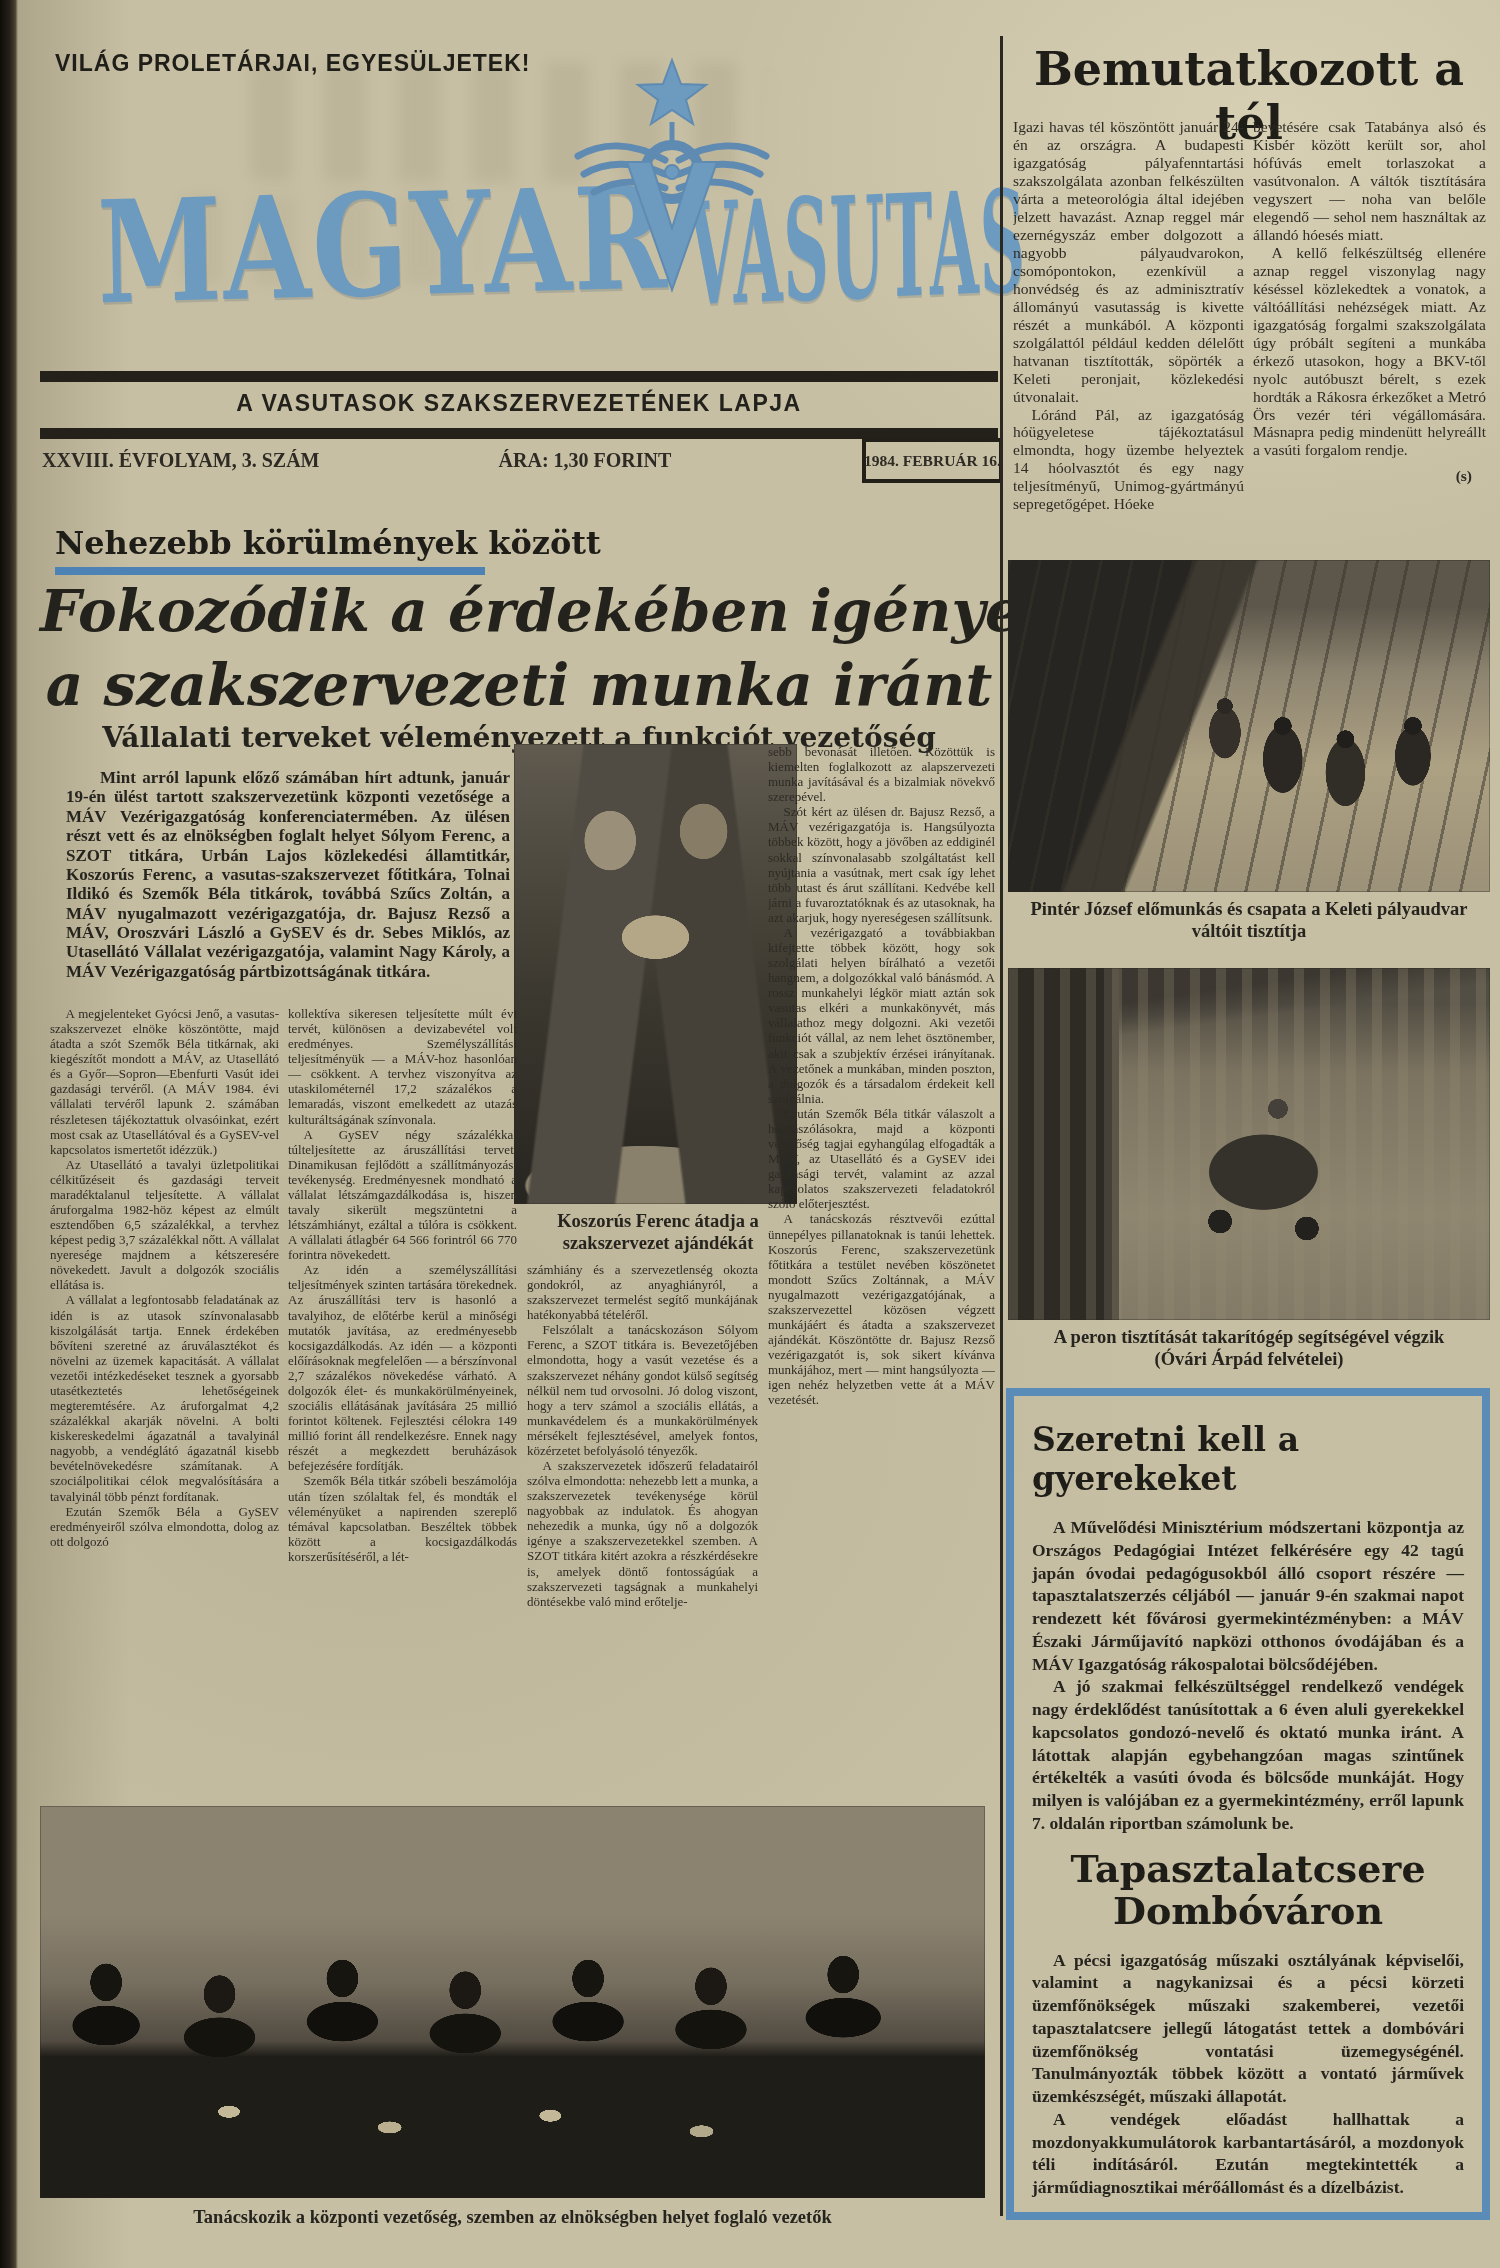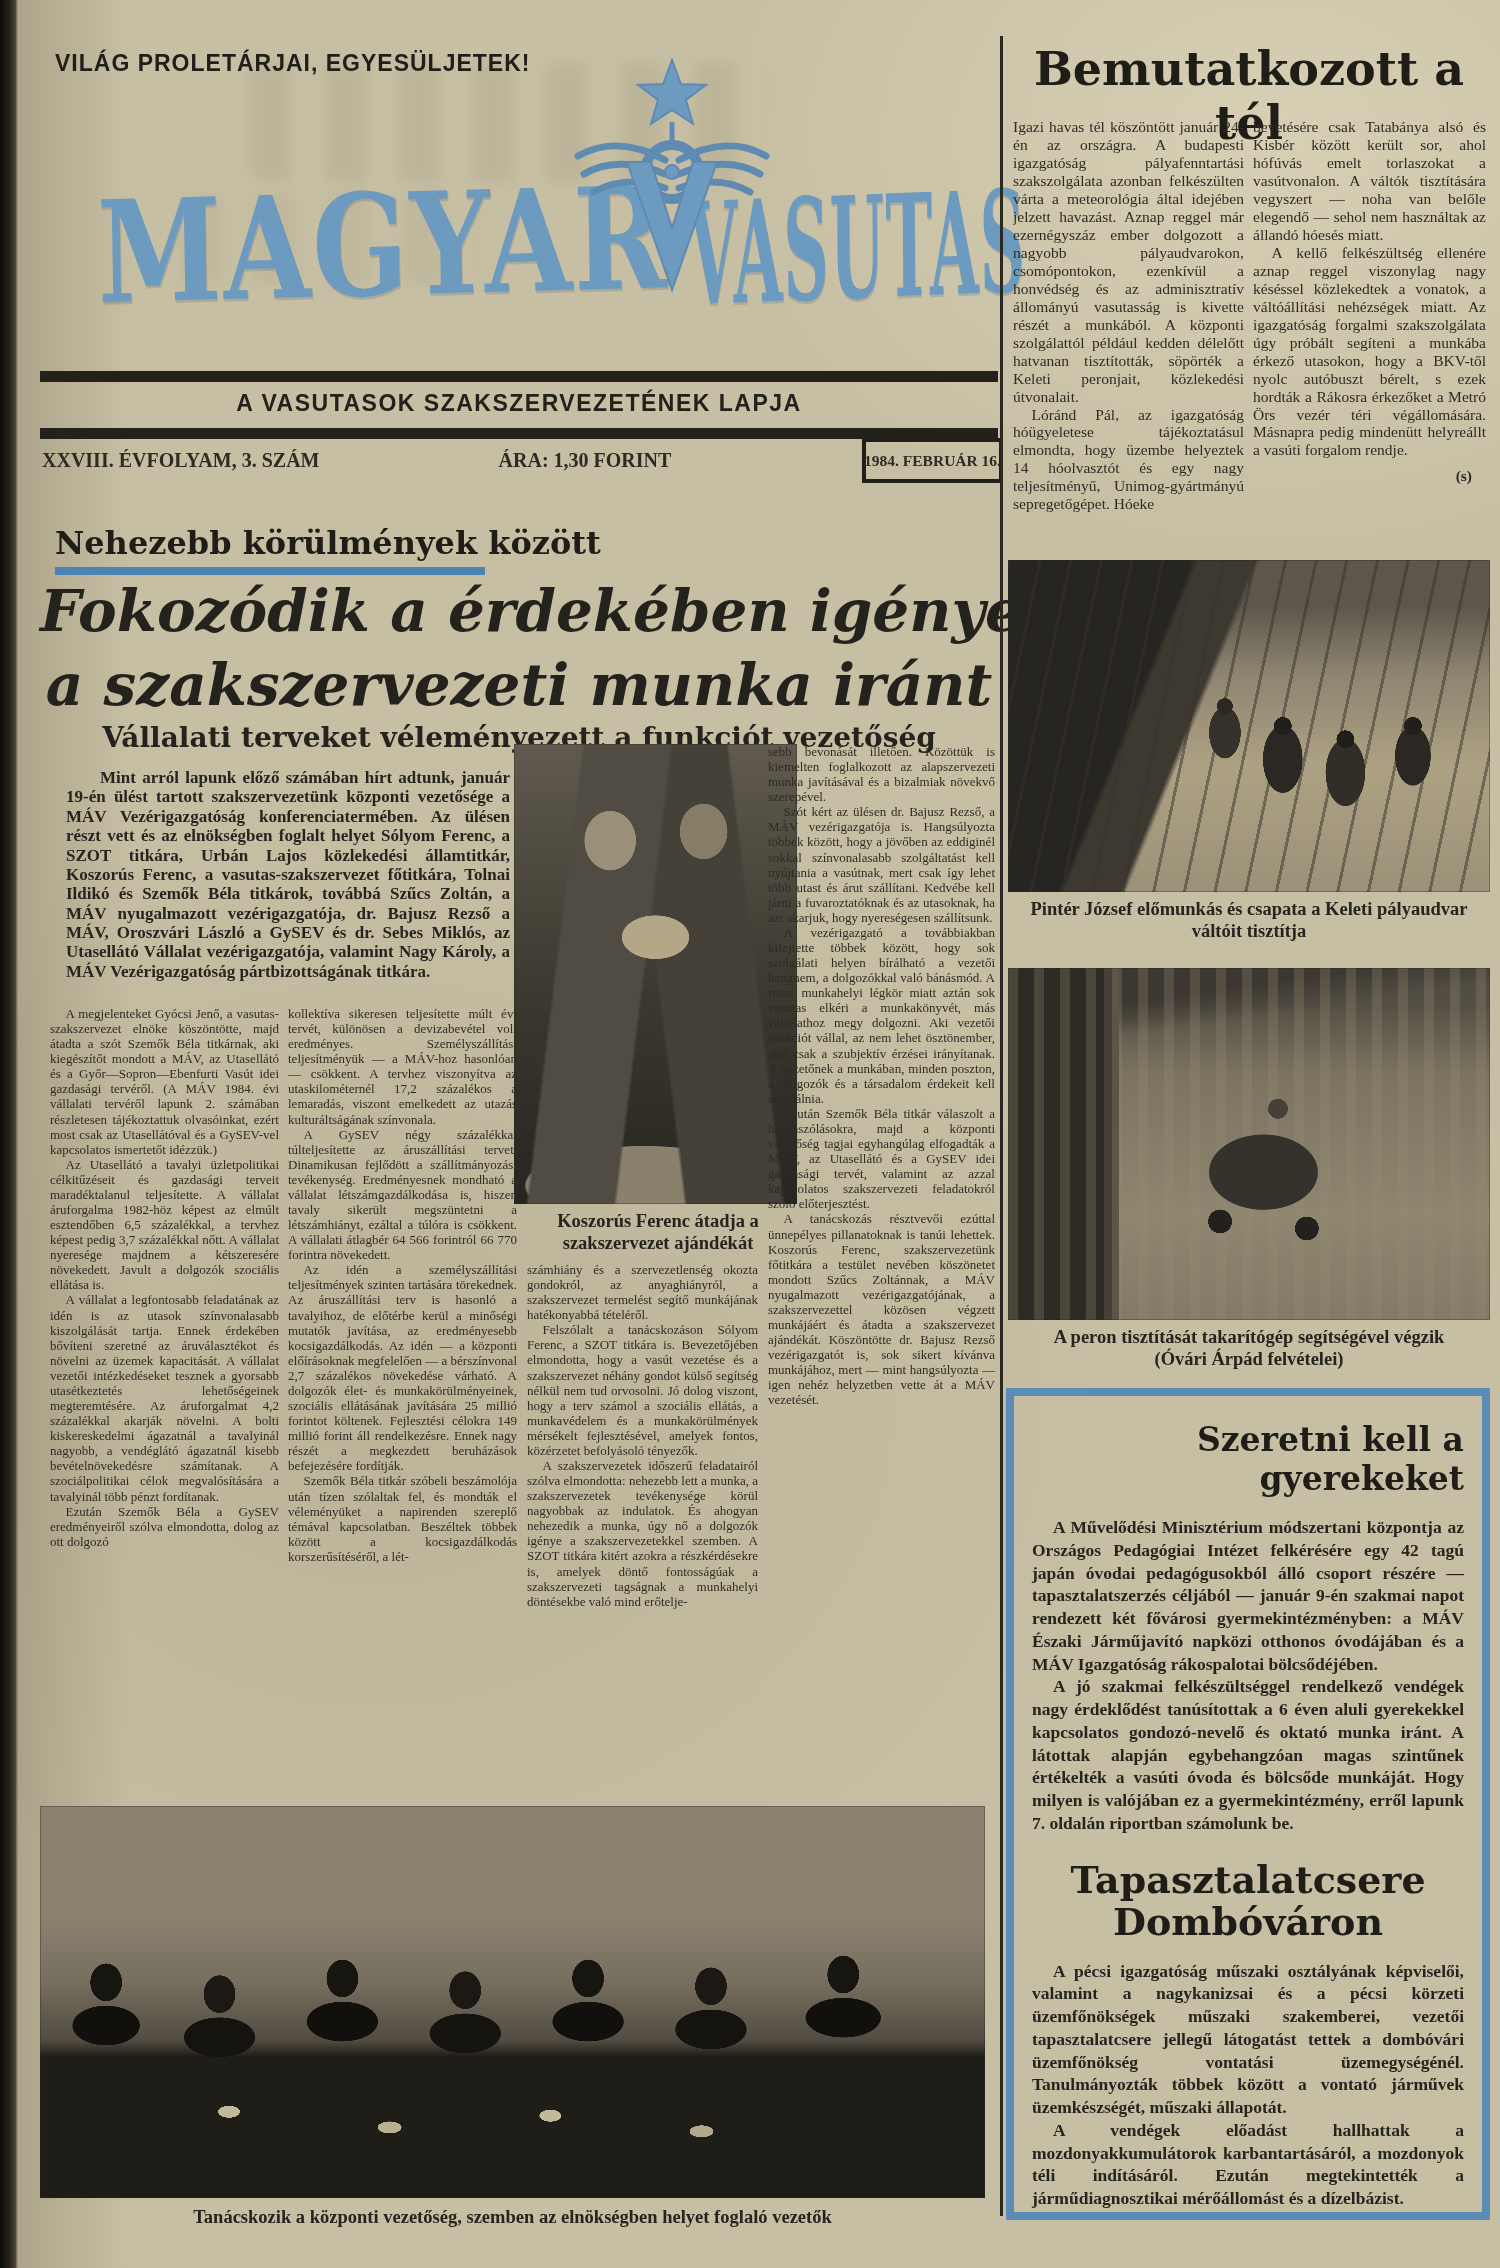--- a/index.html
+++ b/index.html
@@ -102,22 +102,22 @@
       radial-gradient(10px 10px at 56% 40%, #45413a 0 98%, transparent 100%),
       radial-gradient(55px 38px at 53% 58%, #35322b 0 98%, transparent 100%),
       radial-gradient(12px 12px at 44% 72%, #23211d 0 98%, transparent 100%),
       radial-gradient(12px 12px at 62% 74%, #23211d 0 98%, transparent 100%),
       repeating-linear-gradient(90deg, rgba(150,140,115,.28) 0 10px, transparent 10px 26px),
       linear-gradient(90deg, #2e2b25 0 20%, #454038 20% 23%, transparent 23%),
       linear-gradient(172deg, #3c3831 0 12%, transparent 20%),
       linear-gradient(180deg, #534e44 0 10%, #7b7360 30%, #8f8670 70%, #827a66 100%);}
   .cap-r2{left:1008px;top:1326px;width:482px;}
   .bluebox{left:1006px;top:1388px;width:484px;height:832px;border:8px solid #5b8cb8;box-sizing:border-box;padding:12px 18px;}
-  .bb-t1{text-align:right;font-family:"DejaVu Serif",serif;font-weight:bold;font-size:33px;margin:12px 0 18px;color:#1f1d18;}
-  .bb-t2{text-align:center;font-family:"DejaVu Serif",serif;font-weight:bold;font-size:38px;line-height:1.12;margin:24px 30px 16px;color:#1f1d18;}
+  .bb-t1{text-align:left;font-family:"DejaVu Serif",serif;font-weight:bold;font-size:33px;margin:12px 0 18px;color:#1f1d18;}
+  .bb-t2{text-align:center;font-family:"DejaVu Serif",serif;font-weight:bold;font-size:38px;line-height:1.12;margin:13px 30px 16px;color:#1f1d18;}
   .bb-p{font-weight:bold;font-size:17.5px;line-height:1.3;text-align:justify;text-indent:1.2em;margin:0;color:#26241e;}
 </style>
 </head>
 <body>
 
 <div class="page">
   <div class="abs binding"></div>
 
   <div class="abs ghost" style="left:250px;top:62px;width:520px;height:120px;"></div>
   <div class="abs ghost" style="left:180px;top:195px;width:300px;height:90px;opacity:.06;"></div>

